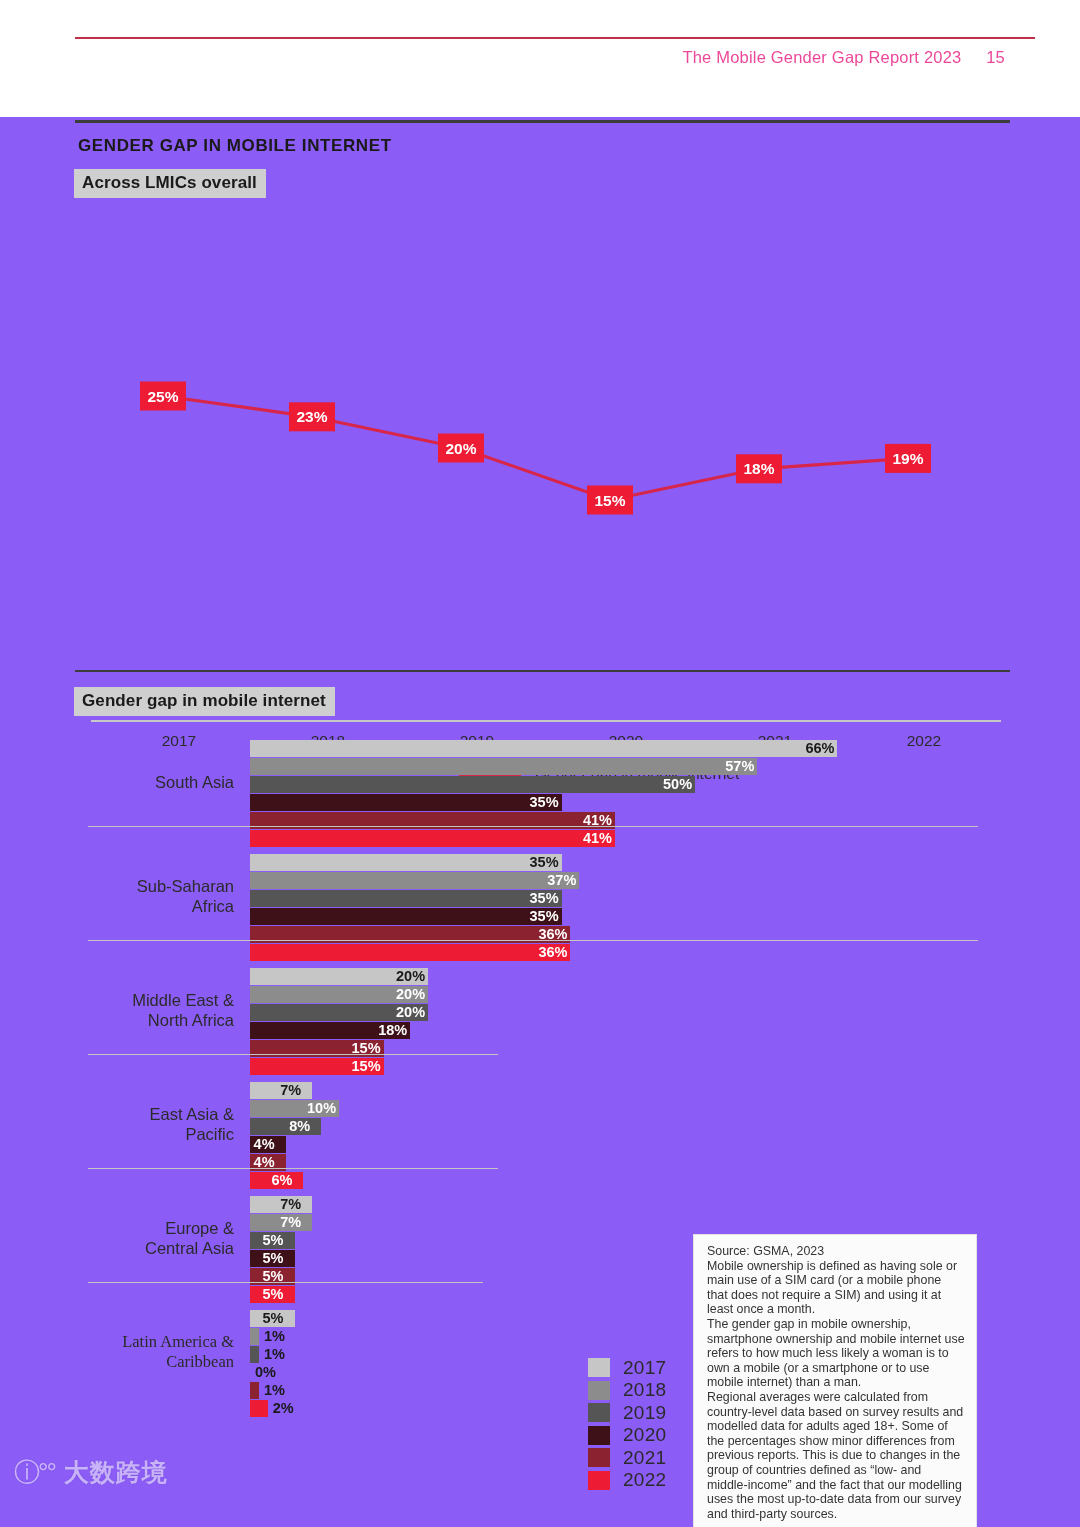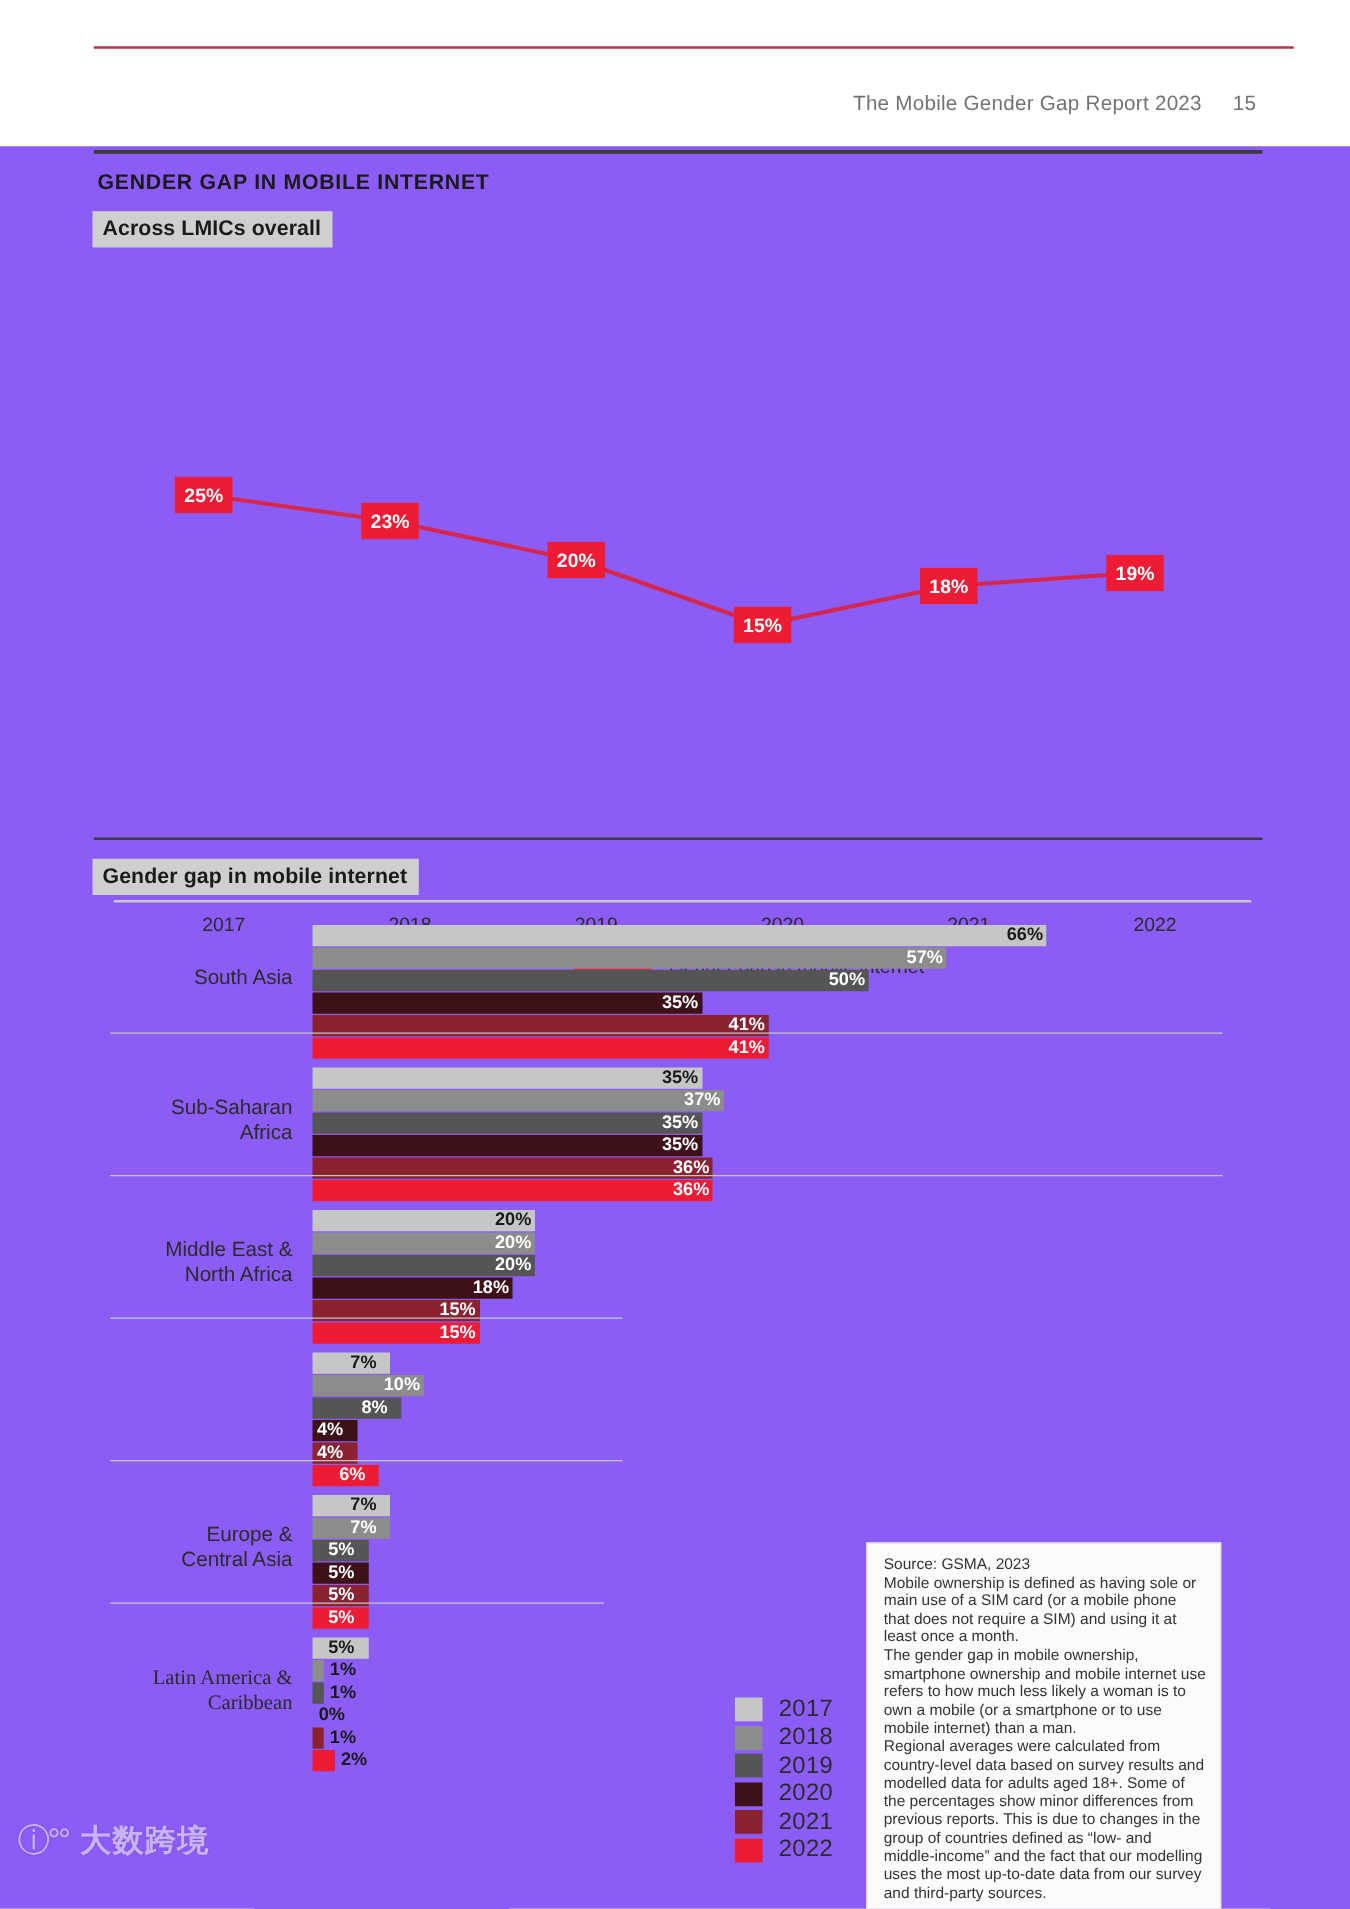--- a/index.html
+++ b/index.html
@@ -15,23 +15,22 @@
   .page-header {
     position:absolute; left:0; top:0; width:1080px; height:117px;
     background:#ffffff;
   }
   .header-rule {
     position:absolute; left:75px; top:37px; width:960px; height:2px;
     background:#c0304a;
   }
   .header-text {
     position:absolute; right:75px; top:48px;
-    font-size:16.5px; color:#737373; letter-spacing:.2px;
+    font-size:16.5px; color:#ec4899; letter-spacing:.2px;
     white-space:nowrap;
-    margin-top:26px;
   }
   .header-title { }
   .header-pageno { display:inline-block; margin-left:20px; }
 
   
   .body-panel {
     position:absolute; left:0; top:117px; width:1080px; height:1410px;
     background:#8b5cf6;
   }
 
@@ -294,20 +293,24 @@
             <div class="bar-val" style="color: rgb(255, 255, 255); left: 101.5px;">15%</div>
           </div>
           <div class="bar">
             <div class="bar-fill" style="width: 133.5px; background: rgb(237, 27, 52);"></div>
             <div class="bar-val" style="color: rgb(255, 255, 255); left: 101.5px;">15%</div>
           </div>
         </div>
       </div>
       <div class="bar-row" style="position: absolute; left: 0px; top: 342px; height: 114px;">
         <div class="row-divider" style="left: 88px; top: -10px; width: 410px;"></div>
+        <div class="row-label" style="left: 54px; width: 180px; top: 40px;">
+          <div>East Asia &amp;</div>
+          <div>Pacific</div>
+        </div>
         <div class="bars" style="left: 250px; top: 18px;">
           <div class="bar">
             <div class="bar-fill" style="width: 62.3px; background: rgb(198, 198, 198);"></div>
             <div class="bar-val" style="color: rgb(26, 26, 26); left: 30.3px;">7%</div>
           </div>
           <div class="bar">
             <div class="bar-fill" style="width: 89px; background: rgb(140, 140, 140);"></div>
             <div class="bar-val" style="color: rgb(255, 255, 255); left: 57px;">10%</div>
           </div>
           <div class="bar">

